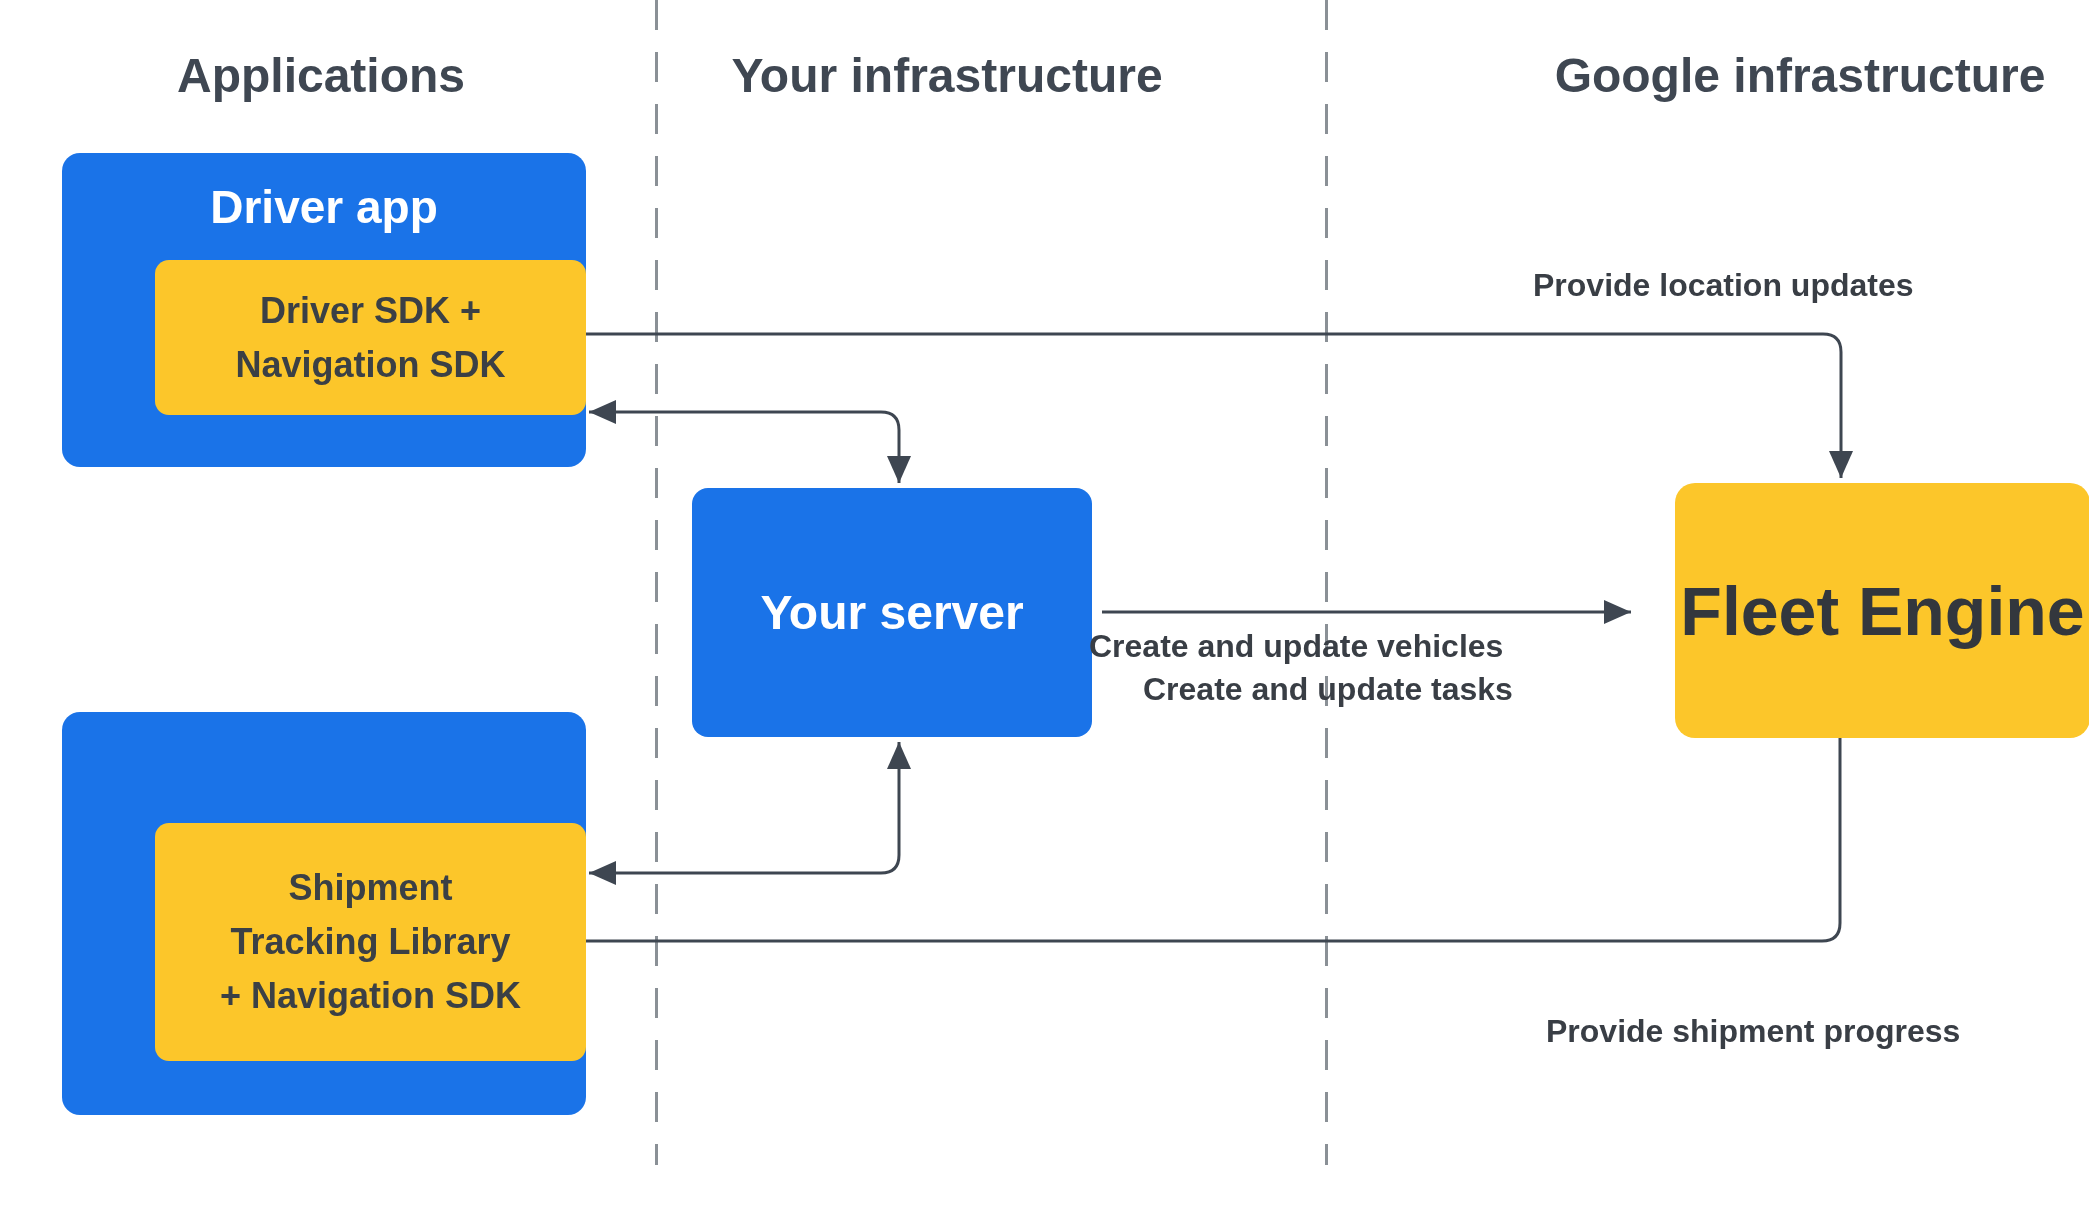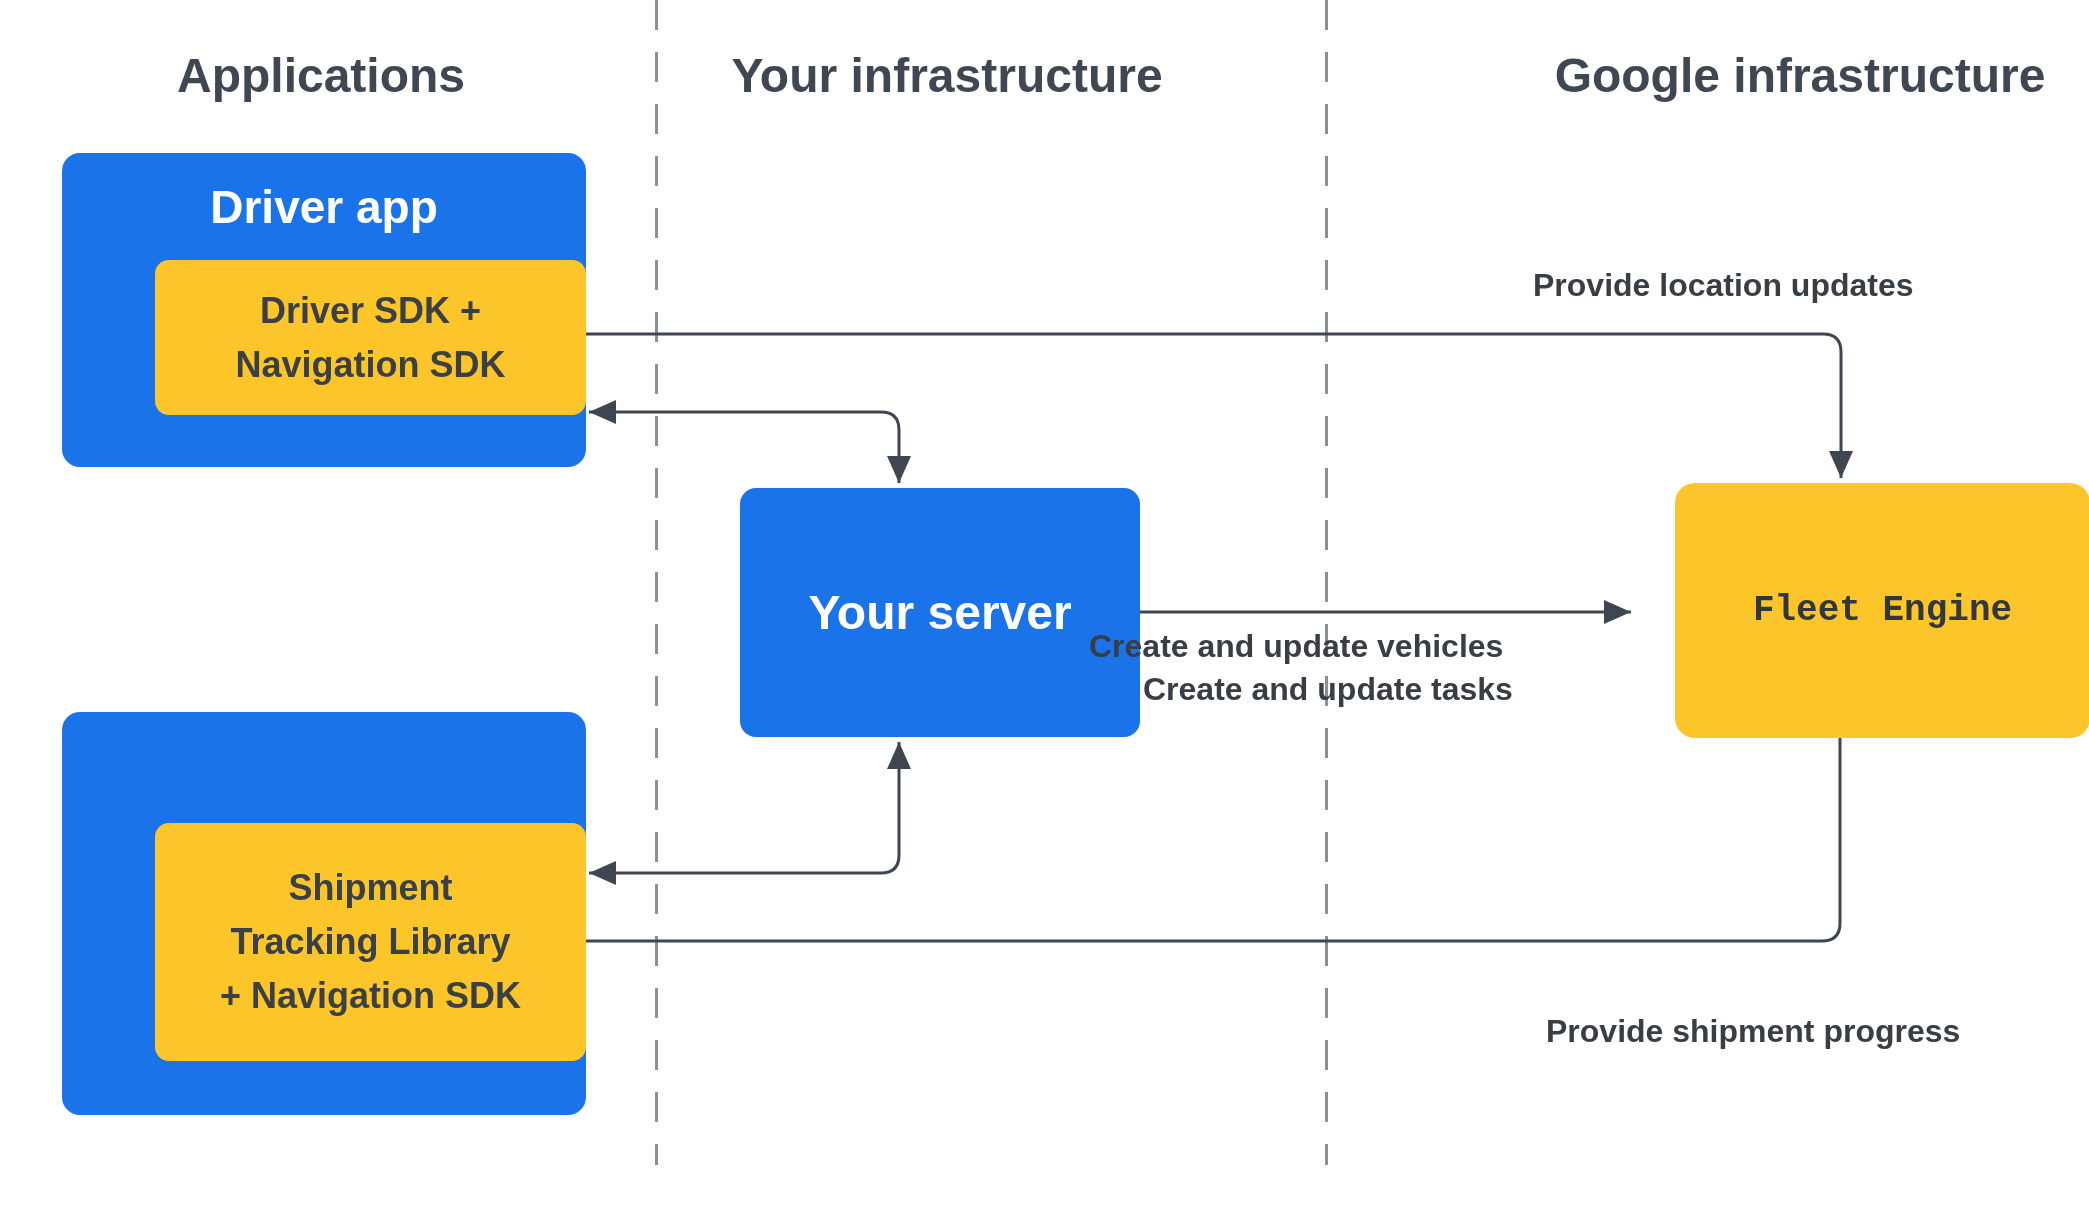--- a/index.html
+++ b/index.html
@@ -46,30 +46,30 @@
 
   #driver-box{left:62px;top:153px;width:524px;height:314px;}
   #driver-title{top:0;height:107px;}
   #driver-sdk{left:53px;top:107px;width:431px;height:155px;}
 
   #consumer-box{left:62px;top:712px;width:524px;height:403px;}
   #consumer-title{top:0;height:111px;}
   #consumer-sdk{left:53px;top:111px;width:431px;height:238px;}
 
   #server-box{
-    left:740px;top:488px;width:400px;height:249px;border-radius:16px;
+    left:692px;top:488px;width:400px;height:249px;border-radius:16px;
     display:flex;align-items:center;justify-content:center;
   }
   #server-title{color:#fff;font-weight:700;font-size:48px;white-space:nowrap;}
 
   #fleet-box{
     left:1635px;top:483px;width:415px;height:255px;border-radius:20px;
     display:flex;align-items:center;justify-content:center;
   }
-  #fleet-title{color:var(--fleet_text);font-weight:700;font-size:36px;white-space:nowrap;font-family:Liberation Mono, monospace;}
+  #fleet-title{color:var(--fleet_text);font-weight:700;font-size:68px;white-space:nowrap;}
 
   
   #edge-svg{position:absolute;left:0;top:0;pointer-events:none;}
   .edge{fill:none;stroke:var(--arrow);stroke-width:3px;}
   #ah-tri{fill:var(--arrow);}
 
   
   .edge-label{
     position:absolute;font-weight:700;font-size:32px;line-height:42px;
     color:var(--label_text);white-space:nowrap;

